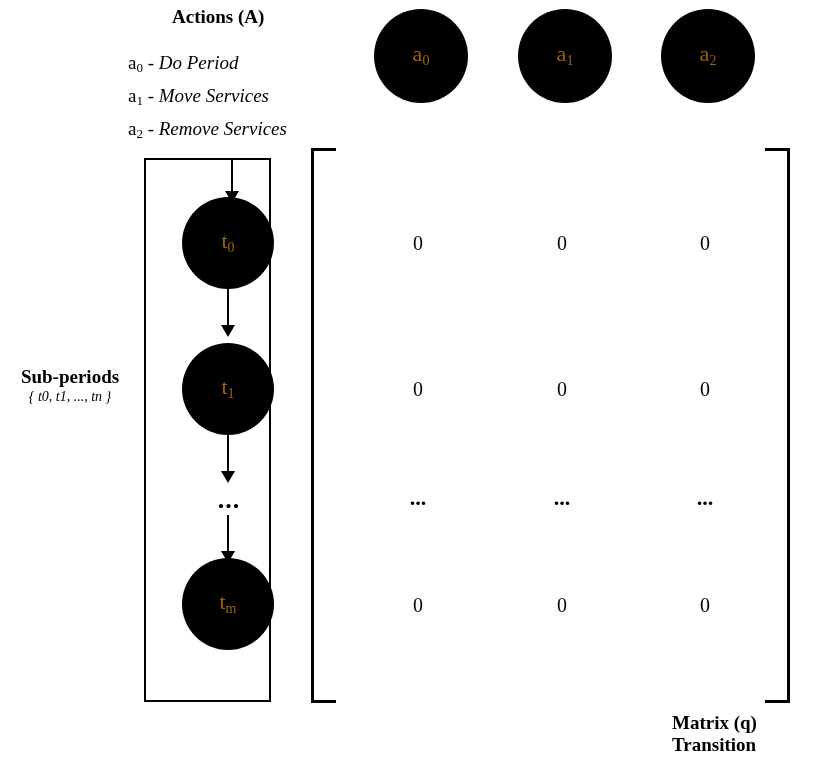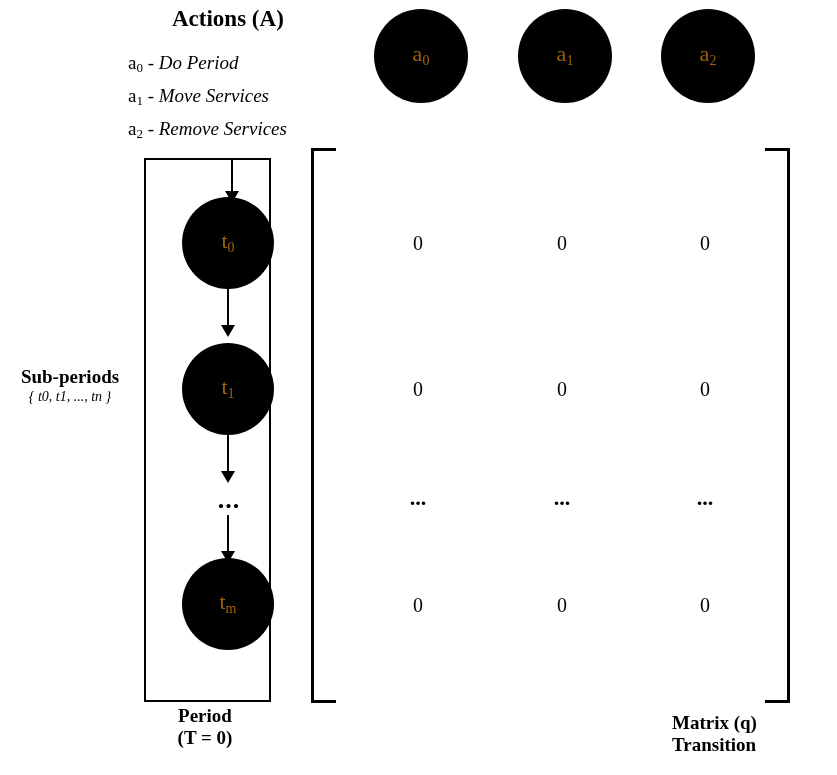--- a/index.html
+++ b/index.html
@@ -15,21 +15,21 @@
     font-family: "Liberation Serif", serif;
     color: #000000;
     overflow: hidden;
   }
 
   
   .abs { position: absolute; }
 
   .title-bold {
     font-weight: bold;
-    font-size: 23px;
+    font-size: 19px;
     font-family: "Liberation Serif", serif;
   }
 
   .legend-line {
     font-size: 19px;
     font-family: "Liberation Serif", serif;
     white-space: nowrap;
   }
   .legend-line .sym {
     font-style: normal;
@@ -185,24 +185,20 @@
 
   <div class="abs node-circle" style="left:182px; top:558px; width:92px; height:92px;">
     <span class="lbl"><span>t</span><span class="sub">m</span></span>
   </div>
 
   <div class="abs side-label" style="left:0px; top:366px; width:140px;">
     <div>Sub-periods</div>
     <div class="set">{ t0, t1, ..., tn }</div>
   </div>
 
-  <div class="abs caption" style="left:130px; top:705px; width:150px;">
-    <div>Period</div>
-    <div>(T = 0)</div>
-  </div>
 
   <div class="abs bracket bracket-left" style="left:311px; top:148px; height:549px;"></div>
   <div class="abs bracket bracket-right" style="left:765px; top:148px; height:549px;"></div>
 
   <div class="abs matrix-cell" style="left:392px; top:233px; width:52px;">0</div>
   <div class="abs matrix-cell" style="left:536px; top:233px; width:52px;">0</div>
   <div class="abs matrix-cell" style="left:679px; top:233px; width:52px;">0</div>
 
   <div class="abs matrix-cell" style="left:392px; top:379px; width:52px;">0</div>
   <div class="abs matrix-cell" style="left:536px; top:379px; width:52px;">0</div>

